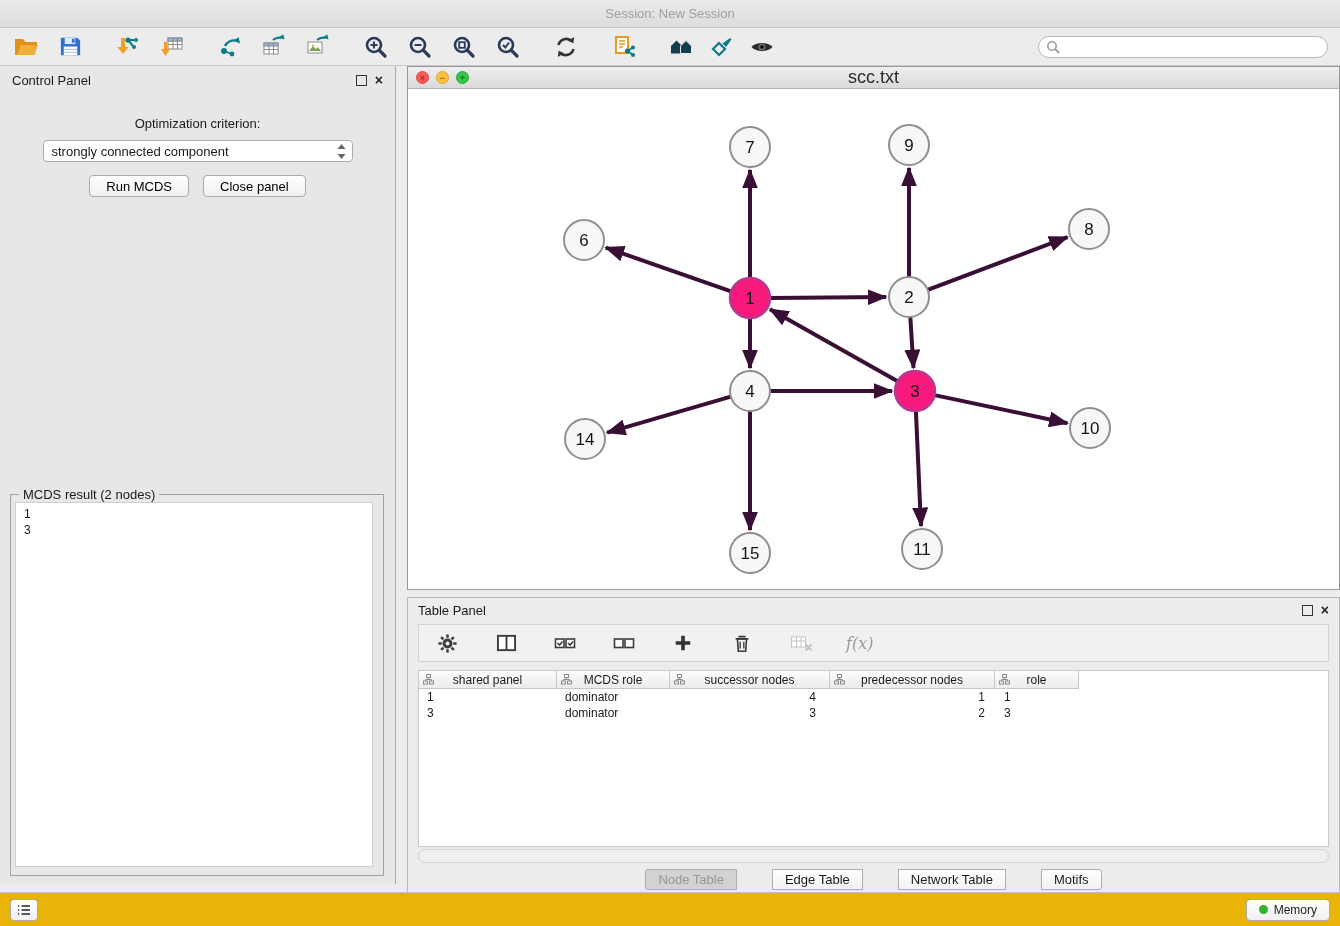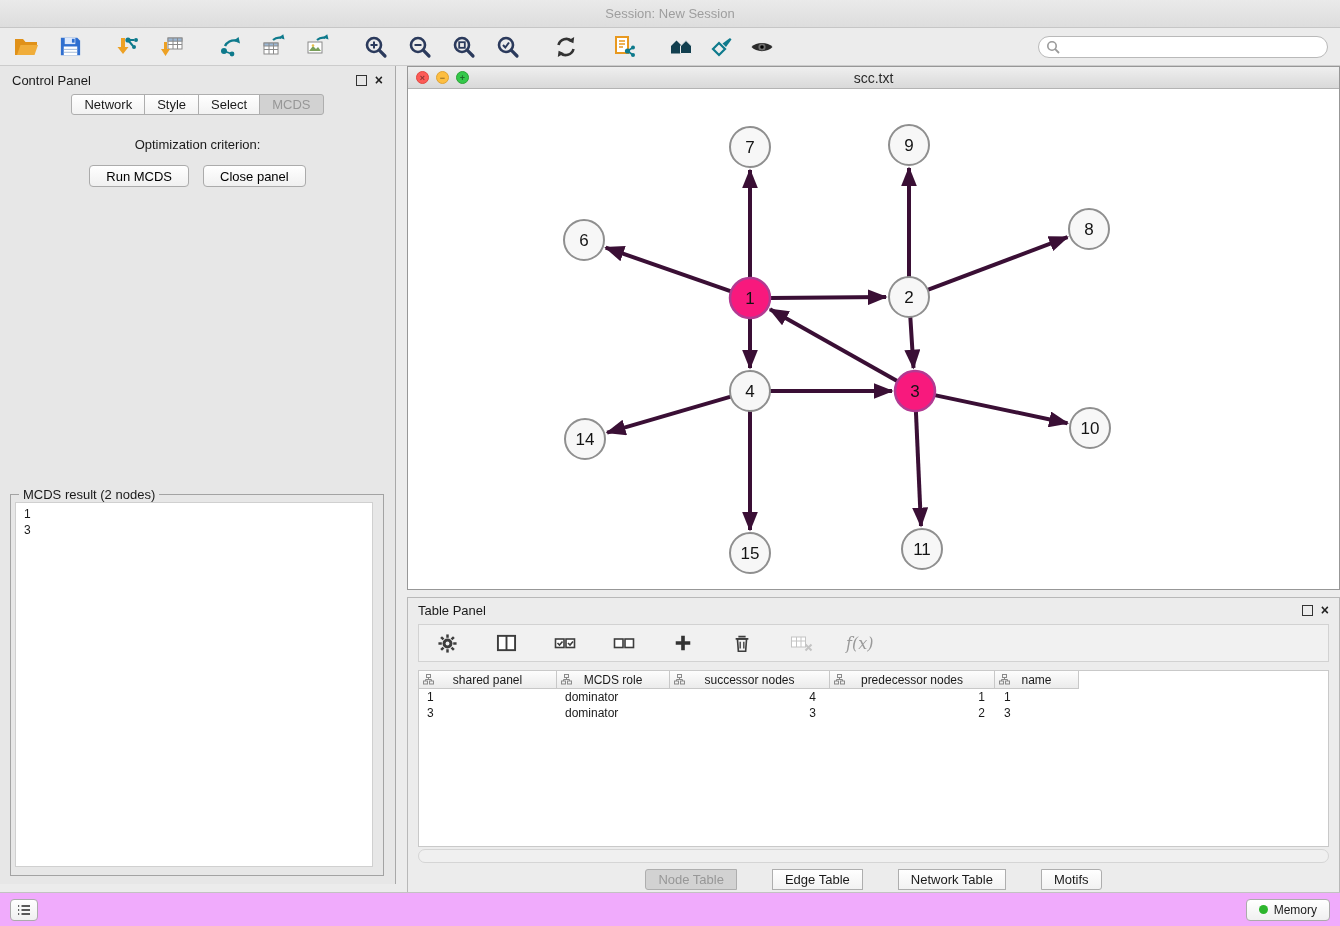--- a/index.html
+++ b/index.html
@@ -46,21 +46,21 @@
   .result-box { position:absolute; left:10px; right:11px; top:428px; bottom:8px; border:1px solid #a3a3a3; }
   .result-legend { position:absolute; top:-8px; left:8px; background:#e7e7e7; padding:0 4px; font-size:13px; }
   .result-area { position:absolute; left:4px; right:10px; top:7px; bottom:8px; background:#fff; border:1px solid #d0d0d0; overflow:hidden; }
   .result-line { font-size:12px; line-height:16px; padding-left:8px; }
   .result-line:first-child { margin-top:3px; }
 
   
   .network-window { position:absolute; left:407px; top:66px; width:933px; height:524px;
     border:1px solid #979797; background:#fff; overflow:hidden; }
   .nw-titlebar { height:22px; background:linear-gradient(#efefef,#d9d9d9); border-bottom:1px solid #b3b3b3;
-    position:relative; display:flex; align-items:center; justify-content:center; font-size:14px; color:#2b2b2b; }
+    position:relative; display:flex; align-items:center; justify-content:center; font-size:18px; color:#2b2b2b; }
   .traffic { position:absolute; left:8px; top:4px; display:flex; gap:7px; }
   .light { width:13px; height:13px; border-radius:50%; display:flex; align-items:center; justify-content:center;
     font-size:9px; font-weight:bold; color:rgba(0,0,0,0.45); }
   .light.red { background:#fc5b57; border:1px solid #e2463f; }
   .light.red::after { content:"×"; }
   .light.yellow { background:#fdbe41; border:1px solid #dfa334; }
   .light.yellow::after { content:"−"; }
   .light.green { background:#34c84a; border:1px solid #2aa334; }
   .light.green::after { content:"+"; }
   .graph-svg { position:absolute; top:22px; left:0; }
@@ -78,21 +78,21 @@
     border-right:1px solid #c8c8c8; border-bottom:1px solid #c8c8c8; font-size:12px;
     display:flex; align-items:center; justify-content:center; cursor:default; }
   .th .tree-icon { position:absolute; left:4px; top:3px; }
   .trow { display:flex; height:16px; }
   .td { font-size:12px; line-height:16px; overflow:hidden; white-space:nowrap; }
   .h-scroll { margin:2px 10px 0; height:14px; background:#f0f0f0; border:1px solid #d5d5d5; border-radius:7px; }
   .tp-tabs { display:flex; justify-content:center; margin-top:6px;gap:36px; }
 
   
   .statusbar { position:absolute; left:0; bottom:0; width:1340px; height:34px; border-top:1px solid #c2c2c2;
-    display:flex; align-items:center; padding:0 10px; background:#f0abfc; }
+    display:flex; align-items:center; padding:0 10px; background:#eab308; }
   .sb-left-btn { width:28px; height:22px; background:linear-gradient(#ffffff,#f0f0f0); border:1px solid #ababab;
     border-radius:4px; display:flex; align-items:center; justify-content:center; }
   .memory-btn { margin-left:auto; height:22px; padding:0 12px; background:linear-gradient(#ffffff,#f0f0f0);
     border:1px solid #ababab; border-radius:4px; display:flex; align-items:center; gap:6px; font-size:12px; }
   .mem-dot { width:9px; height:9px; border-radius:50%; background:#2db52d; display:inline-block; }
 </style>
 </head>
 <body>
 
 <div class="titlebar">
@@ -250,27 +250,30 @@
 </div>
 
 <div class="control-panel">
   <div class="cp-header">
     <span>Control Panel</span>
     <span class="panel-icons">
       <span class="icon-float"></span>
       <span class="icon-close"></span>
     </span>
   </div>
-  <div class="seg">
-      <div class="seg-btn">Network</div>
-      <div class="seg-btn">Style</div>
-      <div class="seg-btn">Select</div>
-      <div class="seg-btn active">MCDS</div>
-    </div>
   <div class="opt-label">Optimization criterion:</div>
+  <div class="dropdown">
+    <span>strongly connected component</span>
+    <span class="dd-arrows">
+      <svg width="9" height="15" viewBox="0 0 9 15">
+        <path d="M4.5 0L8.5 5h-8z" fill="#666"></path>
+          <path d="M4.5 15L0.5 10h8z" fill="#666"></path>
+      </svg>
+    </span>
+  </div>
   <div class="btn-row">
     <button class="push-btn">Run MCDS</button>
     <button class="push-btn">Close panel</button>
   </div>
   <div class="result-box">
     <span class="result-legend">MCDS result (2 nodes)</span>
     <div class="result-area">
         <div class="result-line">1</div>
         <div class="result-line">3</div>
       </div>
@@ -477,21 +480,21 @@
         </div>
         <div class="th" style="width: 84px;">
           <span class="tree-icon"><svg width="11" height="11" viewBox="0 0 11 11">
               <g fill="none" stroke="#8a8a8a">
                 <rect x="3.5" y="0.5" width="4" height="3"></rect>
                 <rect x="0.5" y="7" width="4" height="3"></rect>
                 <rect x="6.5" y="7" width="4" height="3"></rect>
                 <path d="M5.5 3.5V5M2.5 7V5.5h6V7"></path>
               </g>
             </svg></span>
-          <span>name</span>
+          <span>role</span>
         </div>
       </div>
     <div>
         <div class="trow">
           <div class="td" style="width: 138px; text-align: left; padding-left: 8px;">1</div>
           <div class="td" style="width: 113px; text-align: left; padding-left: 8px;">dominator</div>
           <div class="td" style="width: 160px; text-align: right; padding-right: 14px;">4</div>
           <div class="td" style="width: 165px; text-align: right; padding-right: 10px;">1</div>
           <div class="td" style="width: 84px; text-align: left; padding-left: 9px;">1</div>
         </div>

